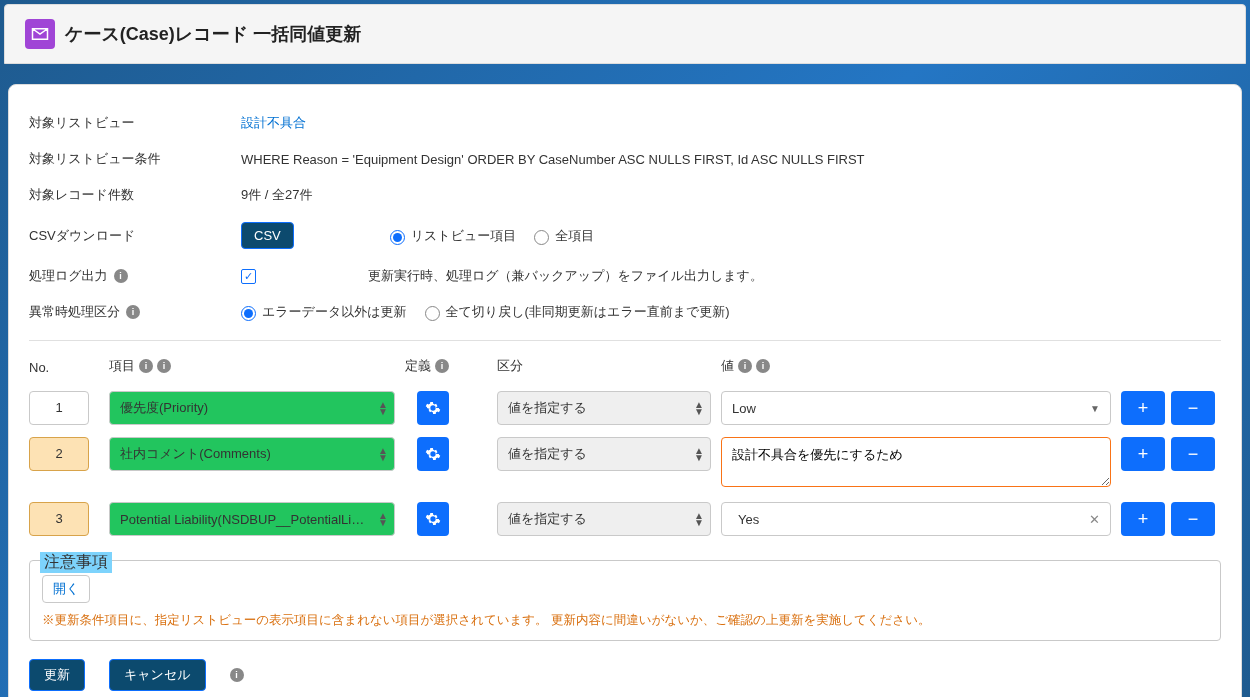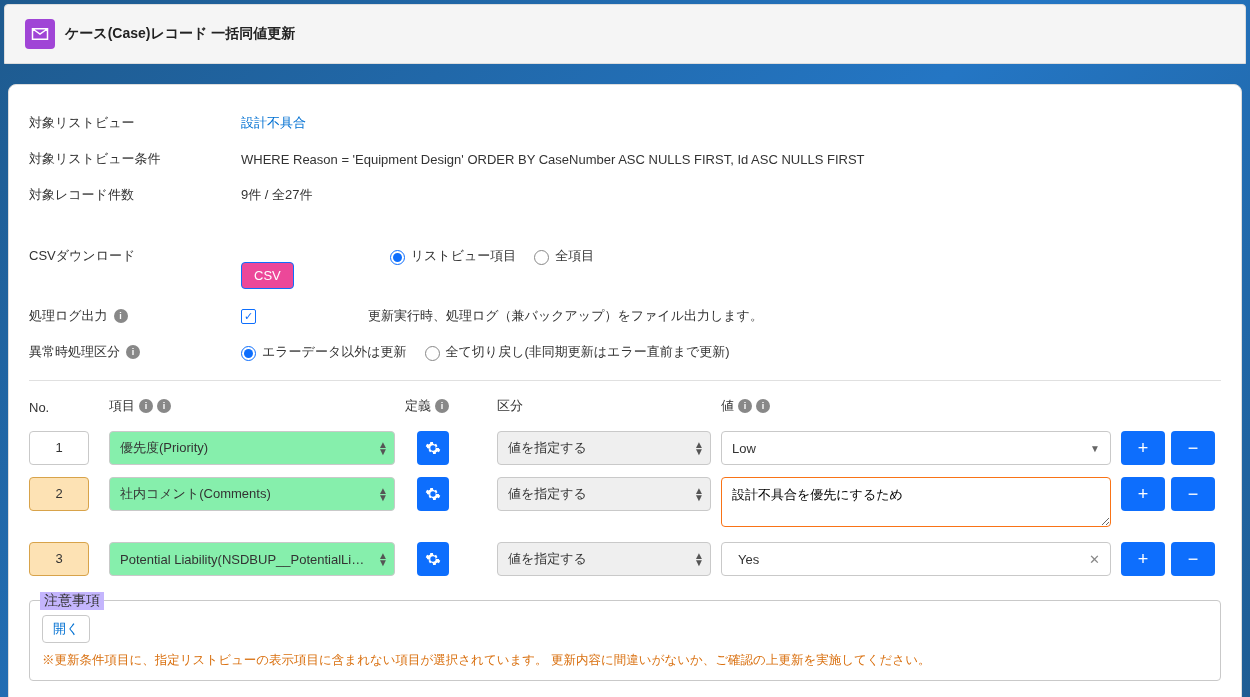--- a/index.html
+++ b/index.html
@@ -1,28 +1,28 @@
 <!DOCTYPE html>
 <html><head>
 <meta charset="utf-8">
 <style>
 * { box-sizing: border-box; margin: 0; padding: 0; }
 body { font-family: "Segoe UI", "Hiragino Sans", "Meiryo", sans-serif; font-size: 13px; color: #333; background: #f4f6f9; }
 .bg-pattern { background: linear-gradient(135deg, #1e5a8e 0%, #2476c4 50%, #1e5a8e 100%); padding: 4px; min-height: 100vh; }
 .header-bar { background: #f5f5f5; border: 1px solid #ddd; border-radius: 4px 4px 0 0; padding: 14px 20px; display: flex; align-items: center; gap: 10px; }
 .header-icon { width: 30px; height: 30px; background: #a045d6; border-radius: 4px; display: flex; align-items: center; justify-content: center; }
 .header-icon svg { width: 18px; height: 18px; fill: #fff; }
-.header-title { font-size: 14px; font-weight: 700; color: #222; }
+.header-title { font-size: 18px; font-weight: 700; color: #222; }
 .main-panel { background: #fff; margin: 20px 4px 0 4px; border: 1px solid #ddd; border-radius: 8px; padding: 20px 20px 24px 20px; }
 .info-row { display: flex; padding: 9px 0; align-items: center; font-size: 13px; }
 .info-label { width: 212px; flex-shrink: 0; display: flex; align-items: center; gap: 6px; }
 .info-value { flex: 1; display: flex; align-items: center; gap: 18px; }
 .link { color: #0070d2; text-decoration: none; cursor: pointer; }
 .btn { display: inline-flex; align-items: center; justify-content: center; border: 1px solid transparent; border-radius: 4px; cursor: pointer; font-size: 13px; padding: 6px 14px; }
-.btn-primary { background: #ec4899; color: #fff; border-color: #0d6efd; margin-top: 40px; }
+.btn-primary { background: #0c4a6e; color: #fff; border-color: #0d6efd; }
 .btn-primary.sm { padding: 5px 12px; font-weight: 500; }
 .btn-icon { background: #0d6efd; color: #fff; width: 32px; height: 34px; padding: 0; }
 .btn-pm { background: #0d6efd; color: #fff; width: 44px; height: 34px; padding: 0; font-size: 18px; font-weight: 400; }
 .btn-open { background: #fff; border: 1px solid #c9c9c9; padding: 4px 10px; color: #0070d2; }
 .radio-item { display: inline-flex; align-items: flex-end; gap: 6px; cursor: pointer; }
 .radio-circle { width: 15px; height: 15px; border: 1px solid #888; border-radius: 50%; display: inline-block; position: relative; background: #fff; }
 .radio-circle.checked { border-color: #0d6efd; }
 .radio-circle.checked::after { content: ""; position: absolute; width: 9px; height: 9px; background: #0d6efd; border-radius: 50%; top: 2px; left: 2px; }
 .checkbox { width: 15px; height: 15px; border: 1px solid #0d6efd; border-radius: 2px; display: inline-flex; align-items: center; justify-content: center; color: #0d6efd; font-size: 11px; background: #fff; cursor: pointer; }
 .help-icon { width: 14px; height: 14px; background: #888; color: #fff; border-radius: 50%; display: inline-flex; align-items: center; justify-content: center; font-size: 9px; font-weight: bold; cursor: help; flex-shrink: 0; }
@@ -32,30 +32,30 @@
 .col-no { width: 70px; flex-shrink: 0; }
 .col-field { width: 286px; flex-shrink: 0; }
 .col-def { width: 44px; flex-shrink: 0; text-align: right; }
 .col-gap { width: 28px; flex-shrink: 0; }
 .col-type { width: 214px; flex-shrink: 0; }
 .col-value { flex: 1; min-width: 0; }
 .col-pm { width: 100px; flex-shrink: 0; display: flex; gap: 6px; }
 .hdr-lbl { display: inline-flex; align-items: center; gap: 4px; }
 .num-box { width: 60px; height: 34px; border: 1px solid #c9c9c9; border-radius: 4px; background: #fff; text-align: center; line-height: 32px; }
 .num-box.hl { background: #fde2b4; border-color: #d8a34a; }
-.select-box { width: 100%; height: 34px; border: 1px solid #c9c9c9; border-radius: 4px; background: #86efac; padding: 0 24px 0 10px; position: relative; display: flex; align-items: center; overflow: hidden; white-space: nowrap; text-overflow: ellipsis; cursor: pointer; }
+.select-box { width: 100%; height: 34px; border: 1px solid #c9c9c9; border-radius: 4px; background: #22c55e; padding: 0 24px 0 10px; position: relative; display: flex; align-items: center; overflow: hidden; white-space: nowrap; text-overflow: ellipsis; cursor: pointer; }
 .select-box.grey { background: #efefef; }
 .select-arrows { position: absolute; right: 6px; top: 50%; transform: translateY(-50%); font-size: 10px; line-height: 7px; color: #555; pointer-events: none; }
 .value-dd { width: 100%; height: 34px; border: 1px solid #c9c9c9; border-radius: 4px; background: #fff; padding: 0 28px 0 10px; position: relative; display: flex; align-items: center; cursor: pointer; }
 .value-dd .caret { position: absolute; right: 10px; top: 50%; transform: translateY(-50%); font-size: 10px; color: #666; }
 .text-input { width: 100%; height: 34px; border: 1px solid #c9c9c9; border-radius: 4px; padding: 0 28px 0 16px; background: #fff; position: relative; display: flex; align-items: center; }
 .text-input .clear { position: absolute; right: 10px; color: #888; cursor: pointer; }
 .textarea { width: 100%; min-height: 50px; border: 1px solid #f97316; border-radius: 4px; padding: 8px 10px; background: #fff; resize: vertical; font-family: inherit; font-size: 13px; }
 .notice-box { border: 1px solid #c9c9c9; border-radius: 4px; padding: 14px 12px 10px 12px; position: relative; margin-top: 18px; }
-.notice-box .legend { position: absolute; top: -9px; left: 10px; background: #c4b5fd; padding: 0 4px; font-size: 14px; }
+.notice-box .legend { position: absolute; top: -9px; left: 10px; background: #7dd3fc; padding: 0 4px; font-size: 16px; }
 .notice-text { color: #d96f0e; font-size: 12.5px; margin-top: 8px; line-height: 1.5; }
 .action-row { margin-top: 18px; display: flex; align-items: center; gap: 24px; }
 .trunc { overflow: hidden; text-overflow: ellipsis; white-space: nowrap; display: block; }
 </style>
 </head>
 <body>
 
 <div class="bg-pattern">
   <div class="header-bar">
     <div class="header-icon">

